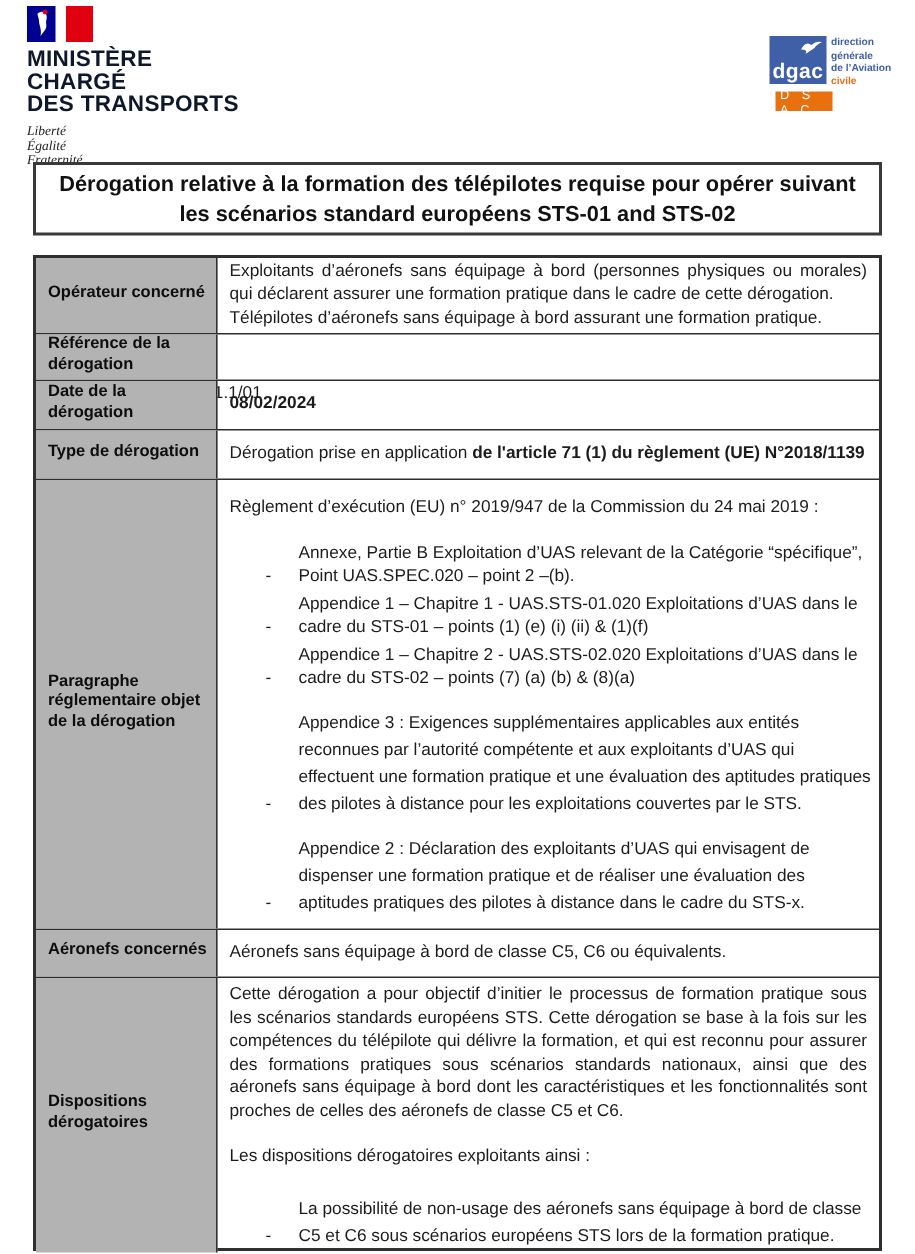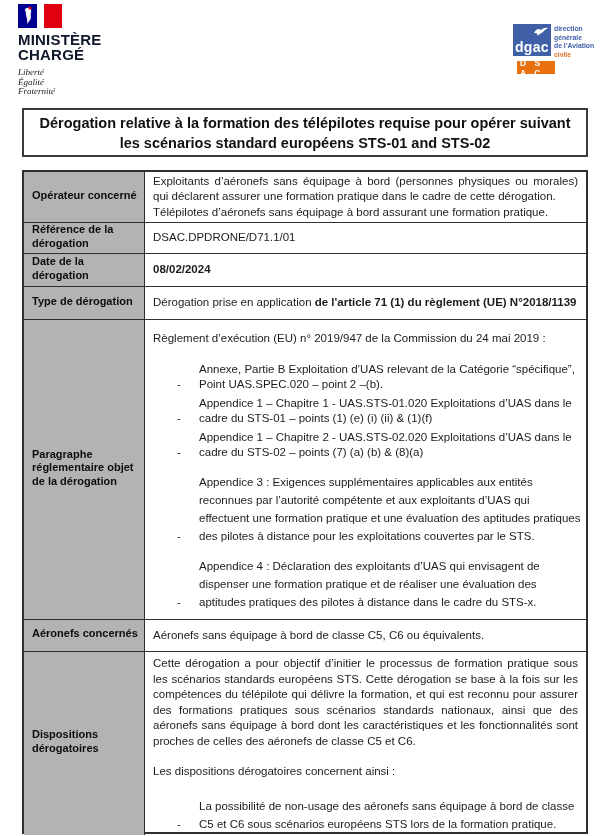--- a/index.html
+++ b/index.html
@@ -13,21 +13,21 @@
   .ministry-name{margin-top:4px;font-weight:bold;font-size:15px;line-height:15px;color:#0f172a;letter-spacing:.2px;}
   .motto{margin-top:6px;font-family:"Liberation Serif",serif;font-style:italic;font-size:9px;line-height:9.5px;color:#222;}
   .dgac{position:absolute;left:513px;top:24px;width:86px;}
   .dgac-top{display:flex;}
   .dgac-square{position:relative;width:38px;height:32px;background:#3f5fa6;flex:none;}
   .dgac-square .acr{position:absolute;left:2px;bottom:1px;color:#fff;font-weight:bold;font-size:14px;letter-spacing:.3px;}
   .dgac-bird{position:absolute;right:2px;top:2px;}
   .dgac-tagline{margin-left:3px;padding-top:1px;font-size:6.8px;line-height:8.6px;color:#3f5fa6;font-weight:bold;}
   .dgac-tagline .civ{color:#e07020;}
   .dsac-bar{margin-top:2px;margin-left:4px;width:38px;height:13px;background:#e9700f;color:#fff;
-    font-weight:bold;font-size:8.5px;letter-spacing:3px;display:flex;align-items:center;justify-content:center;padding-left:3px;box-sizing:border-box;}
+    font-weight:normal;font-size:8.5px;letter-spacing:3px;display:flex;align-items:center;justify-content:center;padding-left:3px;box-sizing:border-box;}
   
   .title-box{
     position:absolute;left:22px;top:108px;width:566px;height:49px;box-sizing:border-box;
     border:2px solid #3a3a3a;display:flex;align-items:center;justify-content:center;text-align:center;
     font-weight:bold;font-size:14.5px;line-height:20px;color:#111;padding:0 14px;
   }
   
   .doc-table{
     position:absolute;left:22px;top:170px;width:566px;height:664px;box-sizing:border-box;
     border:2px solid #2f2f2f;display:flex;flex-direction:column;
@@ -38,21 +38,21 @@
     width:121px;flex:none;box-sizing:border-box;background:#b3b3b3;border-right:1px solid #2f2f2f;
     display:flex;align-items:center;padding:0 6px 3px 8px;
     font-weight:bold;font-size:11px;line-height:13.5px;color:#0d0d0d;
   }
   .val{flex:1;box-sizing:border-box;padding:2px 8px;font-size:11.5px;line-height:15.5px;color:#1c1c1c;min-width:0;}
   .val.center{display:flex;flex-direction:column;justify-content:center;}
   .just{text-align:justify;}
   .bold{font-weight:bold;}
   
   .r-operator{height:51px;}
-  .r-reference{height:31px;}
+  .r-reference{height:31px;flex-direction:column;}
   .r-date{height:33px;}
   .r-type{height:33px;}
   .r-regulatory{height:300px;}
   .r-aircraft{height:32px;}
   .r-provisions{flex:1;}
   
   .reg-val{padding-top:11px;overflow:hidden;}
   .bullet{display:flex;margin-left:24px;width:404px;align-items:flex-end;}
   .bullet .dash{flex:none;width:22px;}
   .bullet .dash::before{content:"-";}
@@ -73,20 +73,21 @@
   <div class="ministry">
     <svg class="marianne" viewBox="0 0 44 24" xmlns="http://www.w3.org/2000/svg">
       <rect x="0" y="0" width="19" height="24" fill="#000091"></rect>
       <rect x="26" y="0" width="18" height="24" fill="#e1000f"></rect>
       <path d="M7 5 C11 2 14 5 13 9 C12 12 14 13 12 16 L9 20 C10 15 8 13 8 10 C8 8 7 7 7 5 Z" fill="#ffffff"></path>
       <circle cx="12" cy="4" r="1.6" fill="#e1000f"></circle>
     </svg>
     <div class="ministry-name">
       <div>MINISTÈRE</div>
       <div>CHARGÉ</div>
+      <div>DES TRANSPORTS</div>
     </div>
     <div class="motto">
       <div>Liberté</div>
       <div>Égalité</div>
       <div>Fraternité</div>
     </div>
   </div>
 
   <div class="dgac">
     <div class="dgac-top">
@@ -156,37 +157,37 @@
         <div class="bullet g1">
             <span class="dash"></span>
             <span>Appendice 1 – Chapitre 2 - UAS.STS-02.020 Exploitations d’UAS dans le cadre du STS-02 – points (7) (a) (b) &amp; (8)(a)</span>
           </div>
         <div class="bullet sp">
             <span class="dash"></span>
             <span>Appendice 3 : Exigences supplémentaires applicables aux entités reconnues par l’autorité compétente et aux exploitants d’UAS qui effectuent une formation pratique et une évaluation des aptitudes pratiques des pilotes à distance pour les exploitations couvertes par le STS.</span>
           </div>
         <div class="bullet sp">
             <span class="dash"></span>
-            <span>Appendice 4 : Déclaration des exploitants d’UAS qui envisagent de dispenser une formation pratique et de réaliser une évaluation des aptitudes pratiques des pilotes à distance dans le cadre du STS-x.</span>
+            <span>Appendice 2 : Déclaration des exploitants d’UAS qui envisagent de dispenser une formation pratique et de réaliser une évaluation des aptitudes pratiques des pilotes à distance dans le cadre du STS-x.</span>
           </div>
       </div>
     </div>
 
     <div class="t-row r-aircraft">
       <div class="lbl">Aéronefs concernés</div>
       <div class="val center">
         <div>Aéronefs sans équipage à bord de classe C5, C6 ou équivalents.</div>
       </div>
     </div>
 
     <div class="t-row r-provisions">
       <div class="lbl">Dispositions dérogatoires</div>
       <div class="val prov-val">
         <div class="just">Cette dérogation a pour objectif d’initier le processus de formation pratique sous les scénarios standards européens STS. Cette dérogation se base à la fois sur les compétences du télépilote qui délivre la formation, et qui est reconnu pour assurer des formations pratiques sous scénarios standards nationaux, ainsi que des aéronefs sans équipage à bord dont les caractéristiques et les fonctionnalités sont proches de celles des aéronefs de classe C5 et C6.</div>
-        <div class="prov-p2">Les dispositions dérogatoires concernent ainsi :</div>
+        <div class="prov-p2">Les dispositions dérogatoires exploitants ainsi :</div>
         <div class="bullet prov-bullet">
             <span class="dash"></span>
             <span>La possibilité de non-usage des aéronefs sans équipage à bord de classe C5 et C6 sous scénarios européens STS lors de la formation pratique.</span>
           </div>
       </div>
     </div>
 
   </div>
 </div>
 

